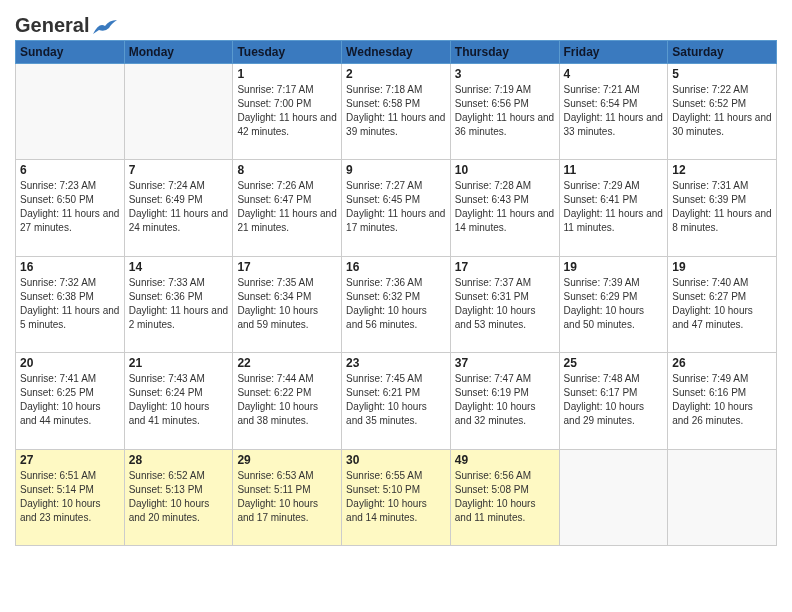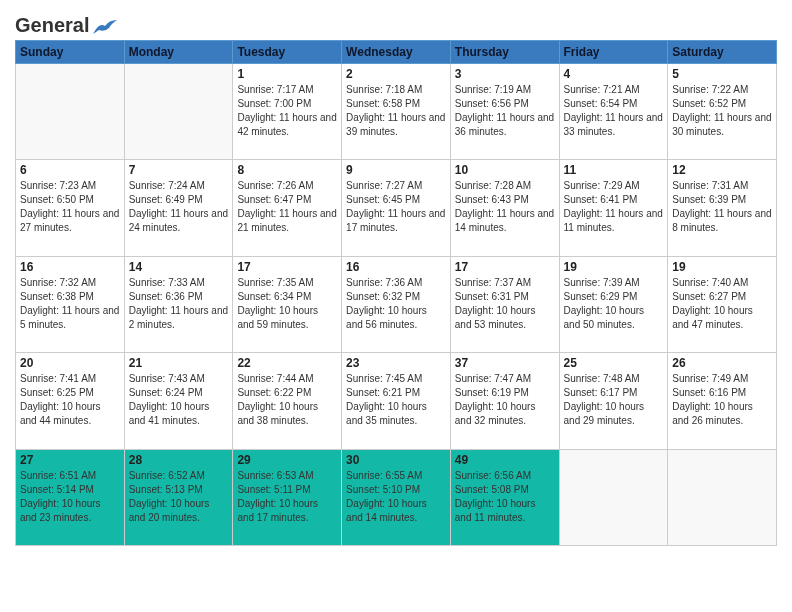--- a/index.html
+++ b/index.html
@@ -76,21 +76,21 @@
     }
     .day-info {
       font-size: 10px;
       line-height: 1.4;
       color: #333;
     }
     .week-row td {
       height: 78px;
     }
     .last-row td {
-      background: #14b8a6;
+      background: #fef9c3;
     }
   </style>
 </head>
 <body>
 
 <div class="page">
   <div class="header">
     <div class="logo">
       <div>
         <div style="display:flex;align-items:center;">

